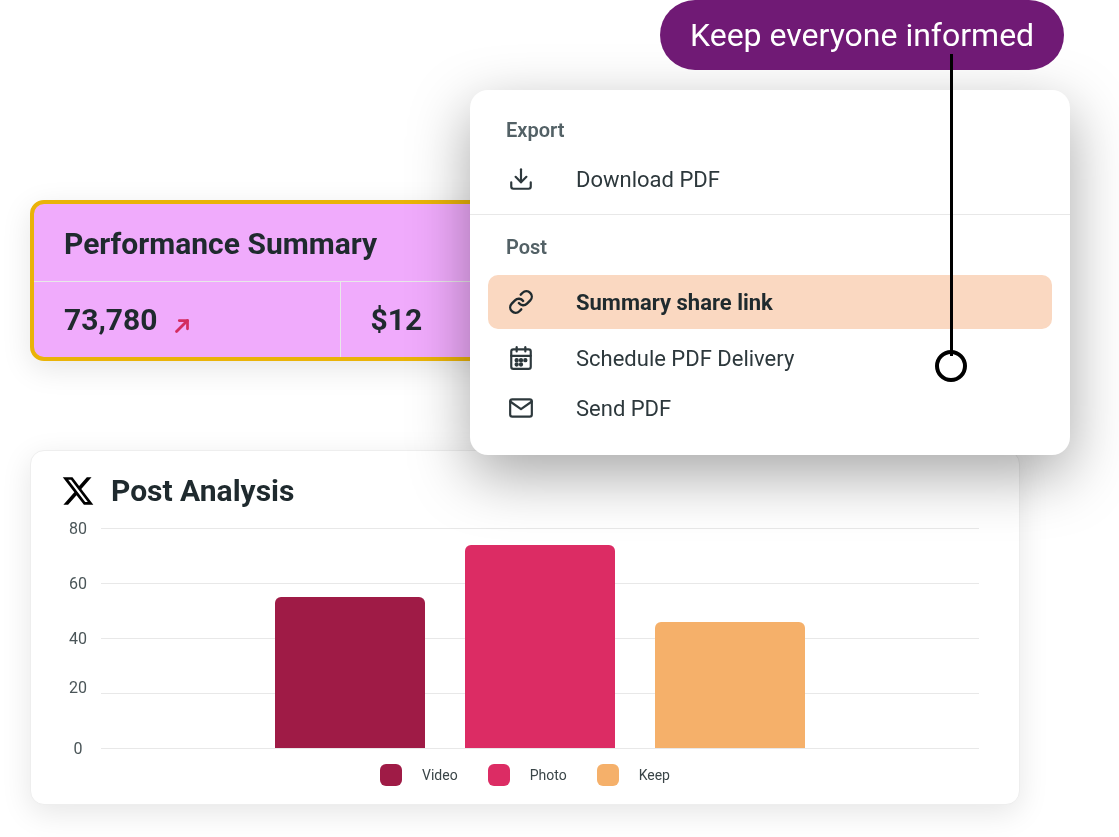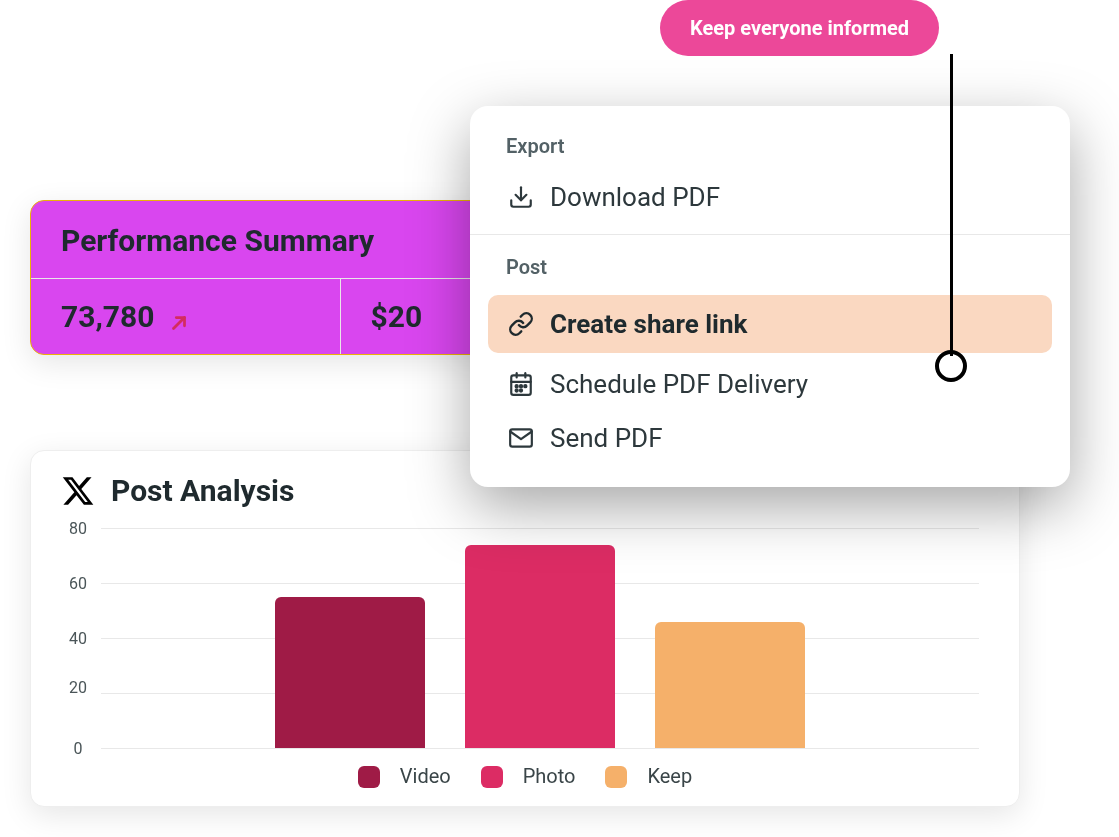--- a/index.html
+++ b/index.html
@@ -11,25 +11,25 @@
     position: relative;
     overflow: hidden;
   }
 
   
   .perf-card {
     position: absolute;
     left: 30px;
     top: 200px;
     width: 620px;
-    background: #d946ef;
+    background: #f0abfc;
     border-radius: 14px;
     box-shadow: 0 8px 30px rgba(0,0,0,0.10);
     overflow: hidden;
-    border: 1px solid #eab308;
+    border: 4px solid #eab308;
   }
   .perf-title {
     font-size: 30px;
     font-weight: 700;
     color: #1f2a2e;
     padding: 22px 30px 20px;
   }
   .perf-row {
     display: flex;
     border-top: 1px solid #e8e8e8;
@@ -111,54 +111,53 @@
   }
 
   .legend {
     display: flex;
     justify-content: center;
     gap: 30px;
     margin-top: 16px;
   }
   .legend-item {
     display: flex;
-    align-items: flex-end;
+    align-items: center;
     gap: 20px;
-    font-size: 20px;
+    font-size: 14px;
     color: #3a4548;
   }
   .swatch {
     width: 22px; height: 22px;
     border-radius: 6px;
   }
 
   
   .popover {
     position: absolute;
     left: 470px;
     top: 90px;
     width: 600px;
     background: #fff;
     border-radius: 18px;
     box-shadow: 0 20px 60px rgba(0,0,0,0.35);
     padding: 22px 0 22px;
-    margin-top: 16px;
   }
   .pop-section-label {
     font-size: 20px;
     font-weight: 600;
     color: #536166;
     padding: 6px 36px 12px;
   }
   .pop-item {
     display: flex;
     align-items: center;
-    gap: 14px;
+    gap: 40px;
     padding: 12px 36px;
-    font-size: 26px;
+    font-size: 22px;
     color: #2d383c;
     cursor: pointer;
   }
   .pop-item .icon { width: 30px; display:flex; justify-content:center; }
   .pop-item.highlight {
     background: #fad8c1;
     border-radius: 10px;
     margin: 4px 18px;
     padding: 14px 18px;
     font-weight: 700;
@@ -167,24 +166,24 @@
   .pop-divider {
     border-top: 1px solid #e8e8e8;
     margin: 10px 0 14px;
   }
 
   
   .callout {
     position: absolute;
     left: 660px;
     top: 0;
-    background: #ec4899;
+    background: #701a75;
     color: #fff;
-    font-size: 20px;
-    font-weight: 700;
+    font-size: 32px;
+    font-weight: 400;
     padding: 16px 30px;
     border-radius: 999px;
   }
   .callout-line {
     position: absolute;
     left: 950px;
     top: 54px;
     width: 3px;
     height: 302px;
     background: #000;
@@ -211,21 +210,21 @@
     <div class="perf-cell">
       <span class="perf-val">73,780</span>
       <span class="arrow-pink">
         <svg width="22" height="22" viewBox="0 0 24 24" fill="none" stroke="currentColor" stroke-width="3" stroke-linecap="round" stroke-linejoin="round">
             <line x1="6" y1="18" x2="18" y2="6"></line>
             <polyline points="9 6 18 6 18 15"></polyline>
           </svg>
       </span>
     </div>
     <div class="perf-cell">
-      <span class="perf-val">$20</span>
+      <span class="perf-val">$12</span>
     </div>
   </div>
 </div>
 
 <div class="post-card">
   <div class="post-header">
     <span>
       <svg width="34" height="34" viewBox="0 0 24 24" fill="#000">
           <path d="M18.244 2.25h3.308l-7.227 8.26 8.502 11.24H16.17l-5.214-6.817L4.99 21.75H1.68l7.73-8.835L1.254 2.25H8.08l4.713 6.231zm-1.161 17.52h1.833L7.084 4.126H5.117z"></path>
         </svg>
@@ -284,21 +283,21 @@
 
   <div class="pop-section-label">Post</div>
 
   <div class="pop-item highlight">
     <span class="icon">
       <svg width="26" height="26" viewBox="0 0 24 24" fill="none" stroke="#1f2a2e" stroke-width="2.2" stroke-linecap="round" stroke-linejoin="round">
           <path d="M10 13a5 5 0 0 0 7.54.54l3-3a5 5 0 0 0-7.07-7.07l-1.72 1.71"></path>
           <path d="M14 11a5 5 0 0 0-7.54-.54l-3 3a5 5 0 0 0 7.07 7.07l1.71-1.71"></path>
         </svg>
     </span>
-    <span>Create share link</span>
+    <span>Summary share link</span>
   </div>
 
   <div class="pop-item">
     <span class="icon">
       <svg width="26" height="26" viewBox="0 0 24 24" fill="none" stroke="#2d383c" stroke-width="2" stroke-linecap="round" stroke-linejoin="round">
           <rect x="3" y="4" width="18" height="18" rx="2"></rect>
           <line x1="16" y1="2" x2="16" y2="6"></line>
           <line x1="8" y1="2" x2="8" y2="6"></line>
           <line x1="3" y1="10" x2="21" y2="10"></line>
           <circle cx="8" cy="14" r="1" fill="#2d383c"></circle>

